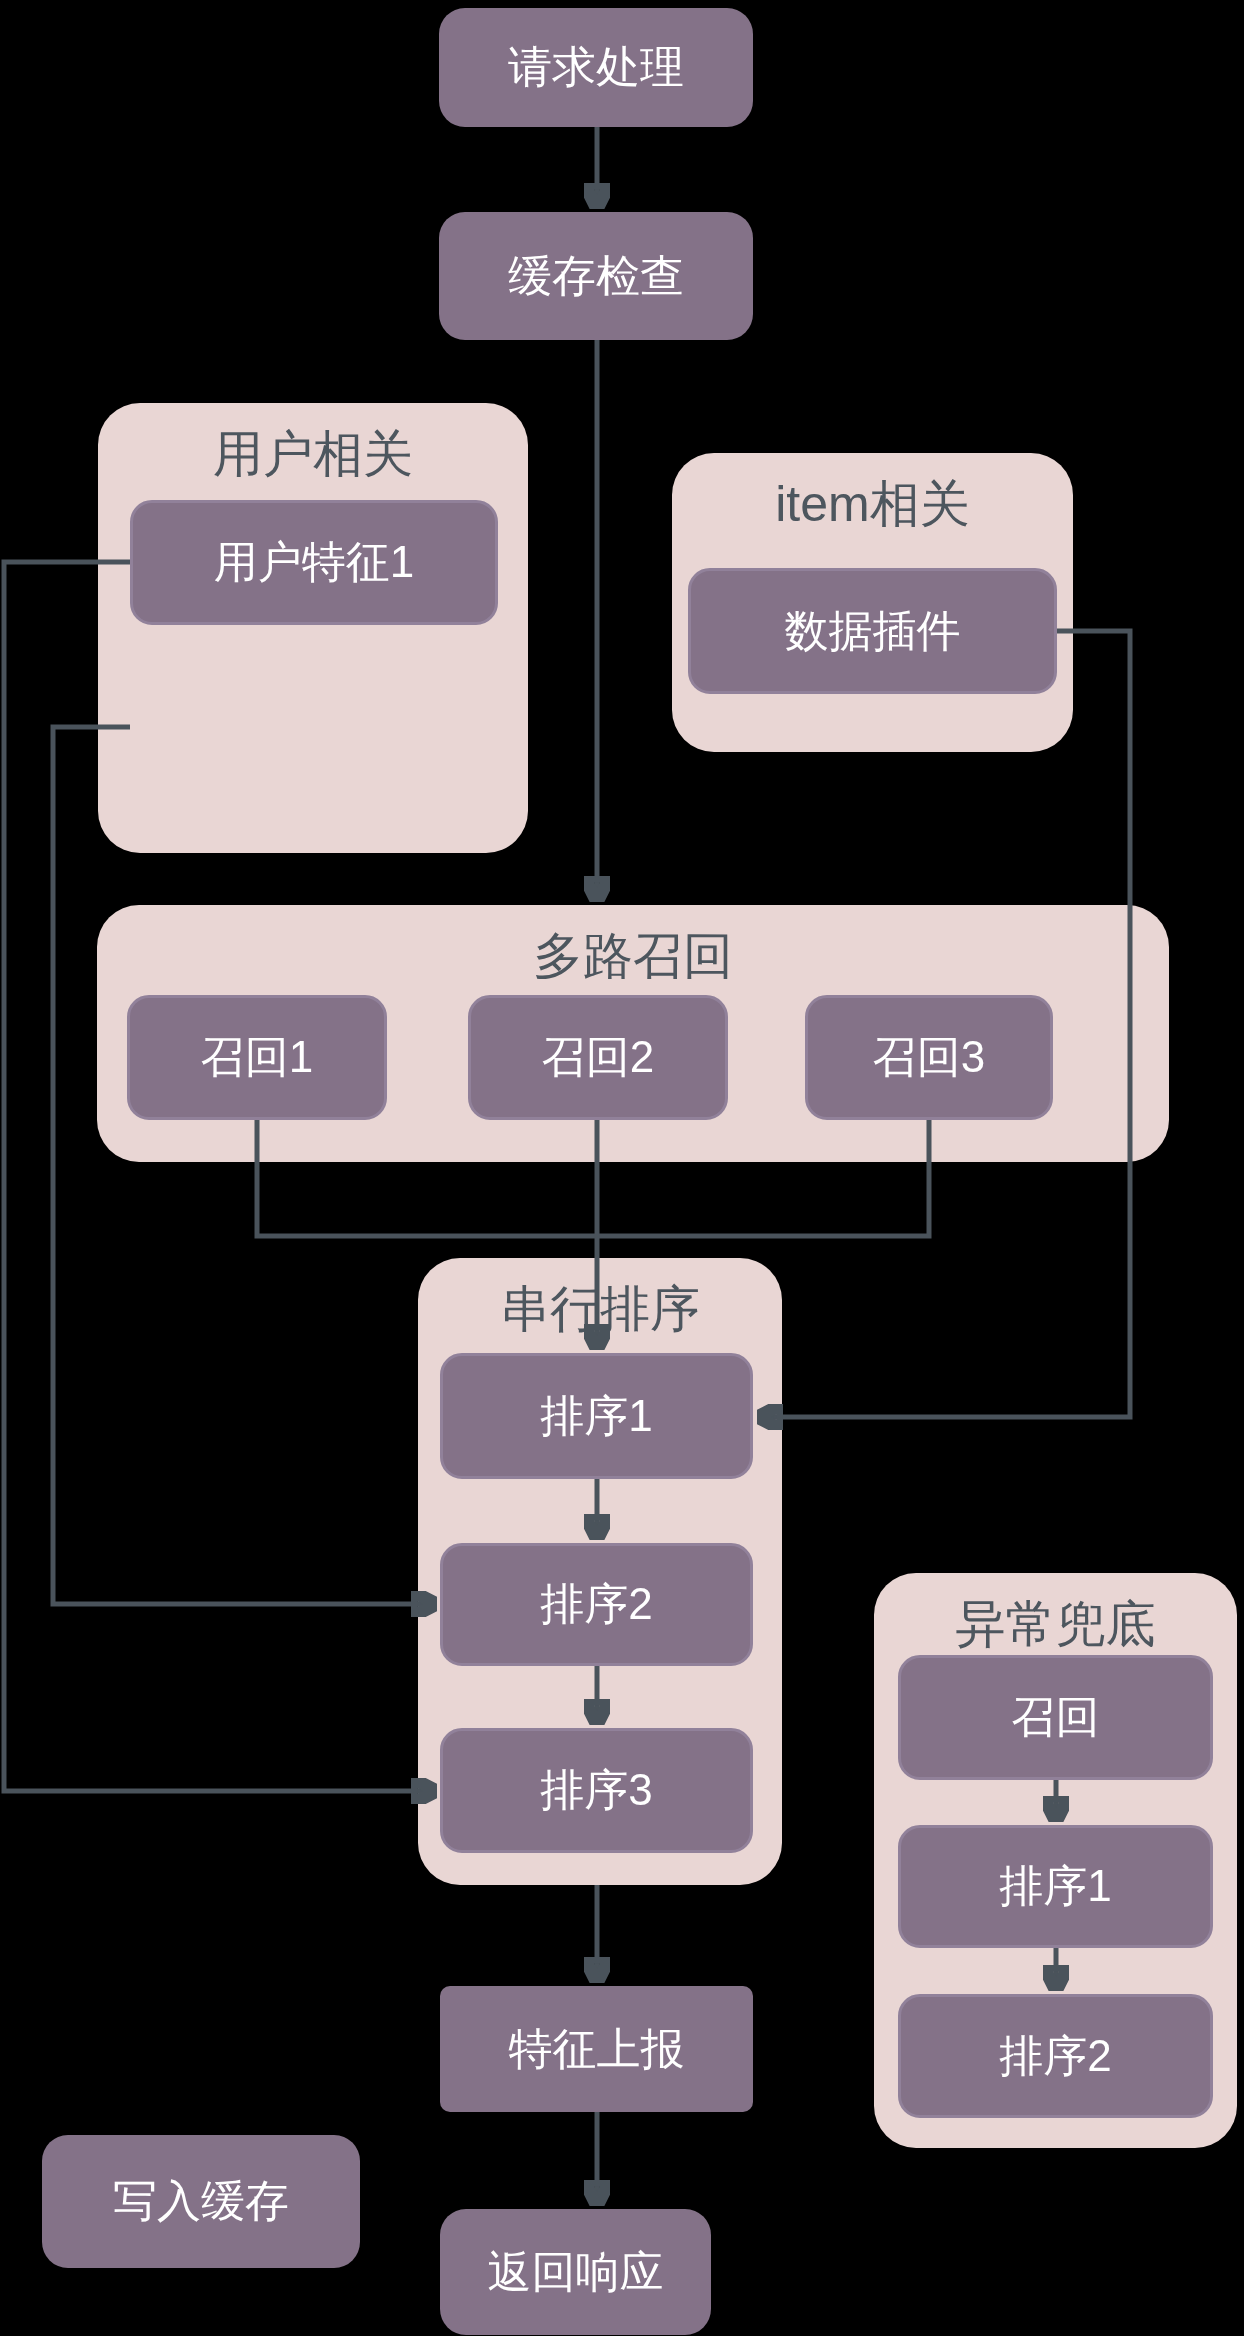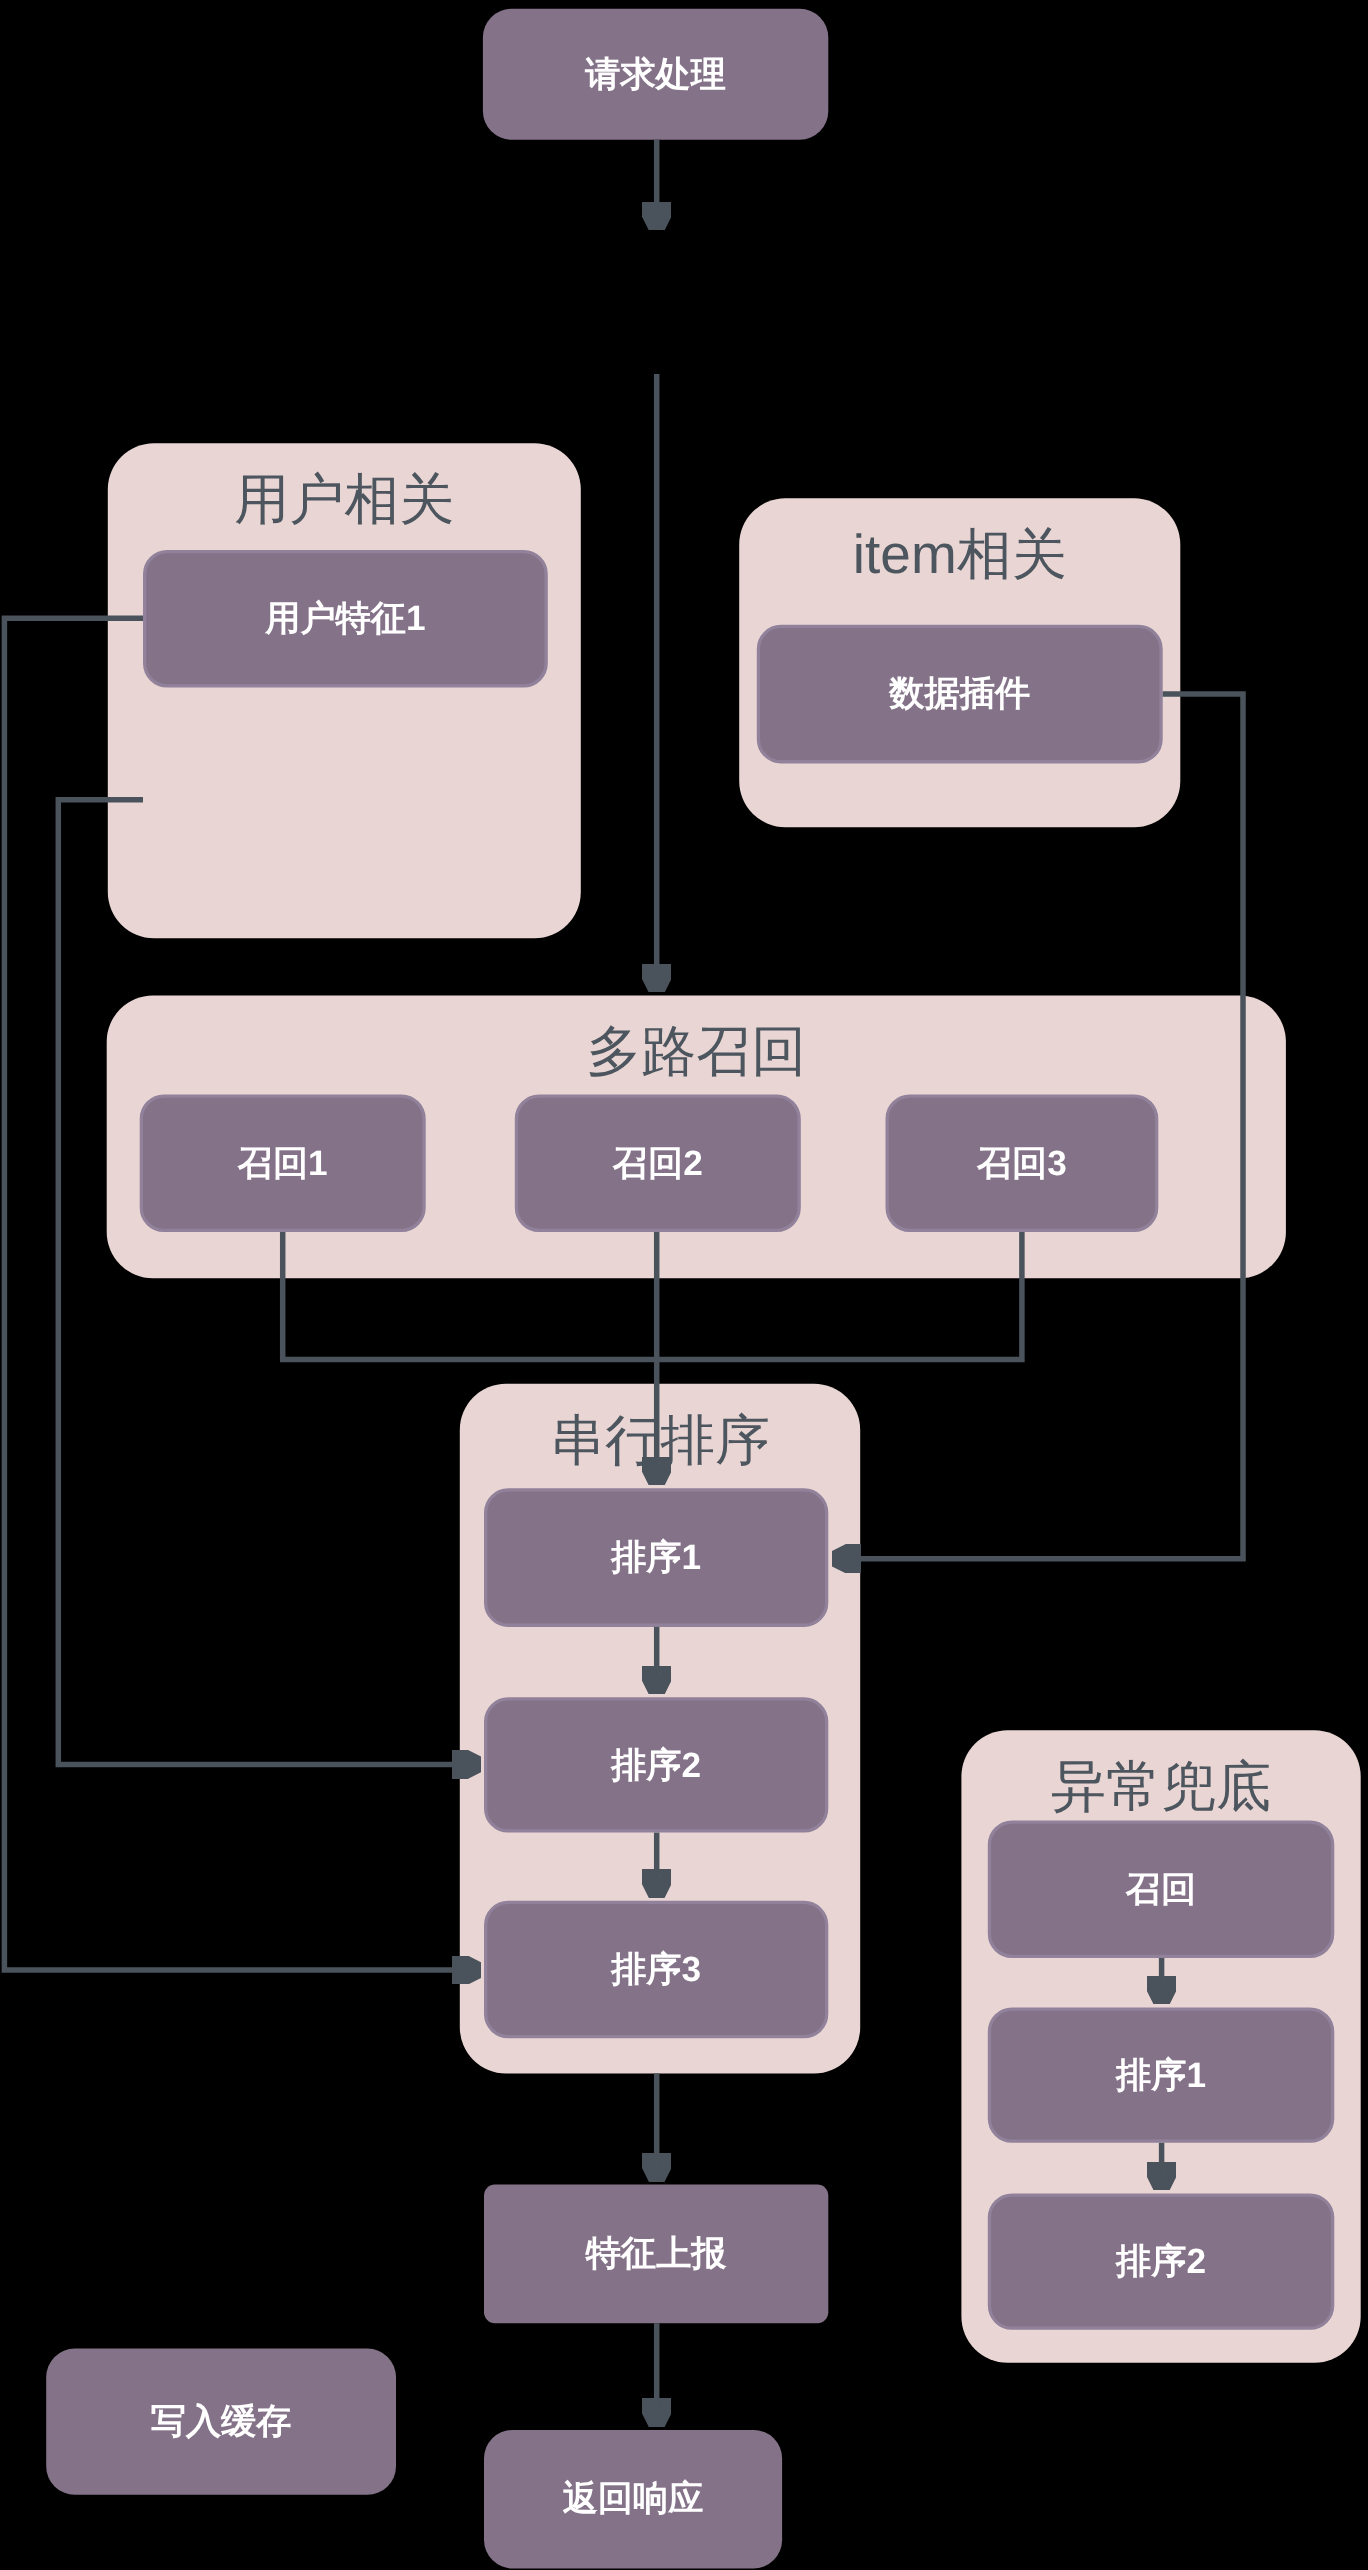--- a/index.html
+++ b/index.html
@@ -34,22 +34,22 @@
     line-height:58px;
     white-space:nowrap;
   }
   .node{
     position:absolute;
     background:var(--node-fill);
     border-radius:26px;
     display:flex;
     align-items:center;
     justify-content:center;
-    font-size:32px;
-    font-weight:700;
+    font-size:44px;
+    font-weight:400;
     color:var(--node-text);
     white-space:nowrap;
   }
   .node.inner{
     border:3px solid var(--node-border);
     border-radius:22px;
     box-sizing:border-box;
     text-align:center;
   }
   svg.wires{
@@ -95,20 +95,21 @@
 
   <div class="group" style="left:874px;top:1573px;width:363px;height:575px;">
     <div class="group-title">异常兜底</div>
     <div class="node inner" style="left:24px;top:82px;width:315px;height:125px;">召回</div>
     <div class="node inner" style="left:24px;top:252px;width:315px;height:123px;">排序1</div>
     <div class="node inner" style="left:24px;top:421px;width:315px;height:124px;">排序2</div>
   </div>
 
   <div class="node" style="left:439px;top:8px;width:314px;height:119px;">请求处理</div>
 
+  <div class="node" style="left:439px;top:212px;width:314px;height:128px;">缓存检查</div>
 
   <div class="node" style="left:440px;top:1986px;width:313px;height:126px;border-radius:10px;">特征上报</div>
 
   <div class="node" style="left:42px;top:2103px;width:318px;height:133px;margin-top:32px;">写入缓存</div>
 
   <div class="node" style="left:440px;top:2209px;width:271px;height:126px;">返回响应</div>
 
   <svg class="wires" viewBox="0 0 1244 2336" xmlns="http://www.w3.org/2000/svg">
     <defs>
       <marker id="arr" viewBox="0 0 10 10" refX="8" refY="5" markerWidth="5.2" markerHeight="5.2" orient="auto-start-reverse">

